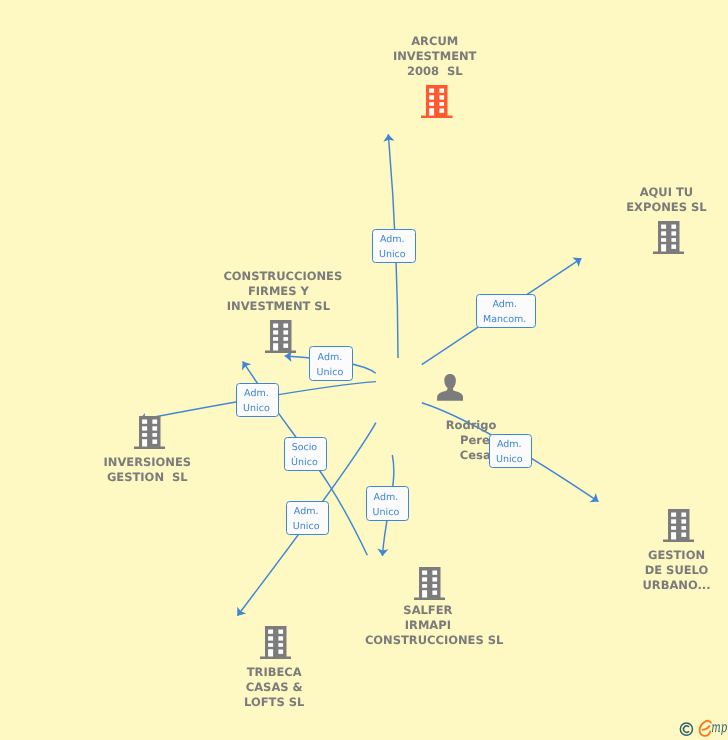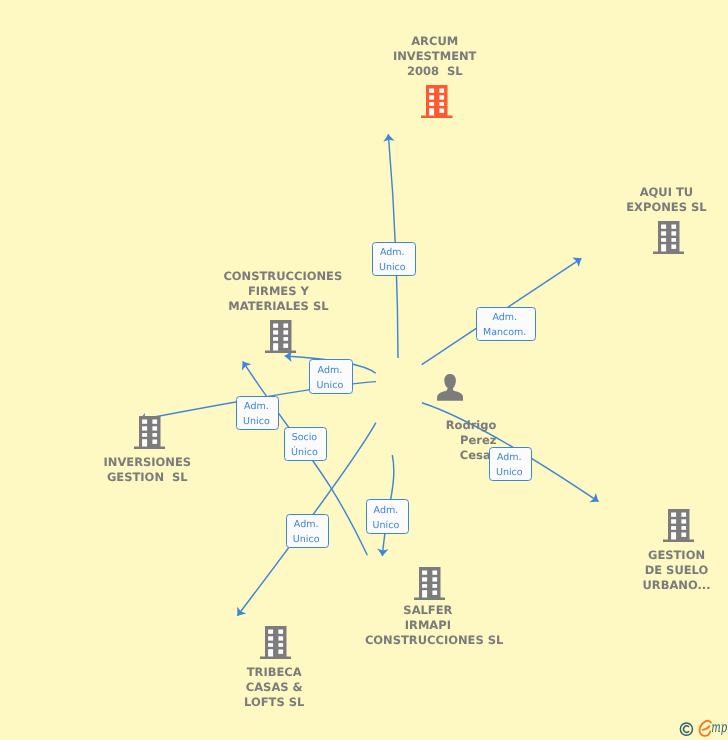--- a/index.html
+++ b/index.html
@@ -9,21 +9,21 @@
        font-family:"DejaVu Sans",sans-serif;}
   #stage{position:absolute;left:0;top:0;width:728px;height:740px;background:#fef9c3;padding-left:48px;}
   #edges{position:absolute;left:0;top:0;width:728px;height:740px;}
   .node{position:absolute;}
   .caption{position:absolute;text-align:center;color:#7b7b7b;
         font-size:11.5px;line-height:15px;white-space:pre;font-weight:bold;}
   .relbox{position:absolute;box-sizing:border-box;
         border:1.3px solid #3f86d6;border-radius:3.6px;
         background:#fbfbfb;color:#3f86d6;font-size:9.5px;line-height:15px;
         text-align:center;white-space:pre;padding-top:2.4px;padding-right:2.8px;
-        display:flex;align-items:center;justify-content:center;margin-top:13px;}
+        display:flex;align-items:center;justify-content:center;}
   #logo{position:absolute;left:676px;top:714px;width:80px;height:26px;}
 </style>
 </head>
 <body>
 
 <div id="stage">
 
   <svg id="edges" viewBox="0 0 728 740" width="728" height="740" xmlns="http://www.w3.org/2000/svg">
     <defs>
       <marker id="arrow" viewBox="0 0 14 14" refX="11.2" refY="7" markerWidth="14" markerHeight="14" orient="auto-start-reverse" markerUnits="userSpaceOnUse">
@@ -71,21 +71,21 @@
       <rect fill="#fff" x="8.1" y="17.1" width="5.0" height="3.7"></rect>
       <rect fill="#fff" x="18.4" y="17.1" width="4.7" height="3.7"></rect>
       <rect fill="#fff" x="8.1" y="23.2" width="5.0" height="7.3"></rect>
       <rect fill="#fff" x="18.4" y="23.5" width="4.7" height="4.4"></rect>
     </svg>
   </div>
 
   <div class="node">
     <div class="caption" style="left:175.4px;top:269px;width:110px;">CONSTRUCCIONES
 FIRMES Y
-MATERIALES SL</div>
+INVESTMENT SL</div>
     <svg class="bicon" style="position:absolute;left:216.9px;top:320.3px;" width="31.5" height="33.0" viewBox="0 0 31.5 33">
       <path fill="#7c7c7c" d="M5.0 0 H26.5 V30.5 H31.5 V33 H0 V30.5 H5.0 Z"></path>
       <rect fill="#fff" x="8.1" y="3.5" width="5.0" height="4.3"></rect>
       <rect fill="#fff" x="18.4" y="3.5" width="4.7" height="4.3"></rect>
       <rect fill="#fff" x="8.1" y="10.3" width="5.0" height="4.3"></rect>
       <rect fill="#fff" x="18.4" y="10.3" width="4.7" height="4.3"></rect>
       <rect fill="#fff" x="8.1" y="17.1" width="5.0" height="3.7"></rect>
       <rect fill="#fff" x="18.4" y="17.1" width="4.7" height="3.7"></rect>
       <rect fill="#fff" x="8.1" y="23.2" width="5.0" height="7.3"></rect>
       <rect fill="#fff" x="18.4" y="23.5" width="4.7" height="4.4"></rect>
@@ -183,21 +183,21 @@
   </div>
 
   <div class="relbox" style="left:371.5px;top:228.5px;width:44.3px;height:34.4px;">Adm.
 Unico</div>
   <div class="relbox" style="left:476.3px;top:294.4px;width:59.6px;height:33.7px;">Adm.
 Mancom.</div>
   <div class="relbox" style="left:309.4px;top:346.1px;width:43.8px;height:34.7px;">Adm.
 Unico</div>
   <div class="relbox" style="left:236.3px;top:382.7px;width:43.0px;height:34.1px;">Adm.
 Unico</div>
-  <div class="relbox" style="left:284.4px;top:414px;width:42.8px;height:34.0px;">Socio
+  <div class="relbox" style="left:284.4px;top:437px;width:42.8px;height:34.0px;">Socio
 Único</div>
   <div class="relbox" style="left:285.8px;top:501.3px;width:43.5px;height:33.9px;">Adm.
 Unico</div>
   <div class="relbox" style="left:365.6px;top:486.3px;width:43.4px;height:34.3px;">Adm.
 Unico</div>
   <div class="relbox" style="left:488.9px;top:433.7px;width:43.6px;height:34.4px;">Adm.
 Unico</div>
 
   <div id="logo">
     <svg width="80" height="26" viewBox="0 0 80 26" xmlns="http://www.w3.org/2000/svg">

